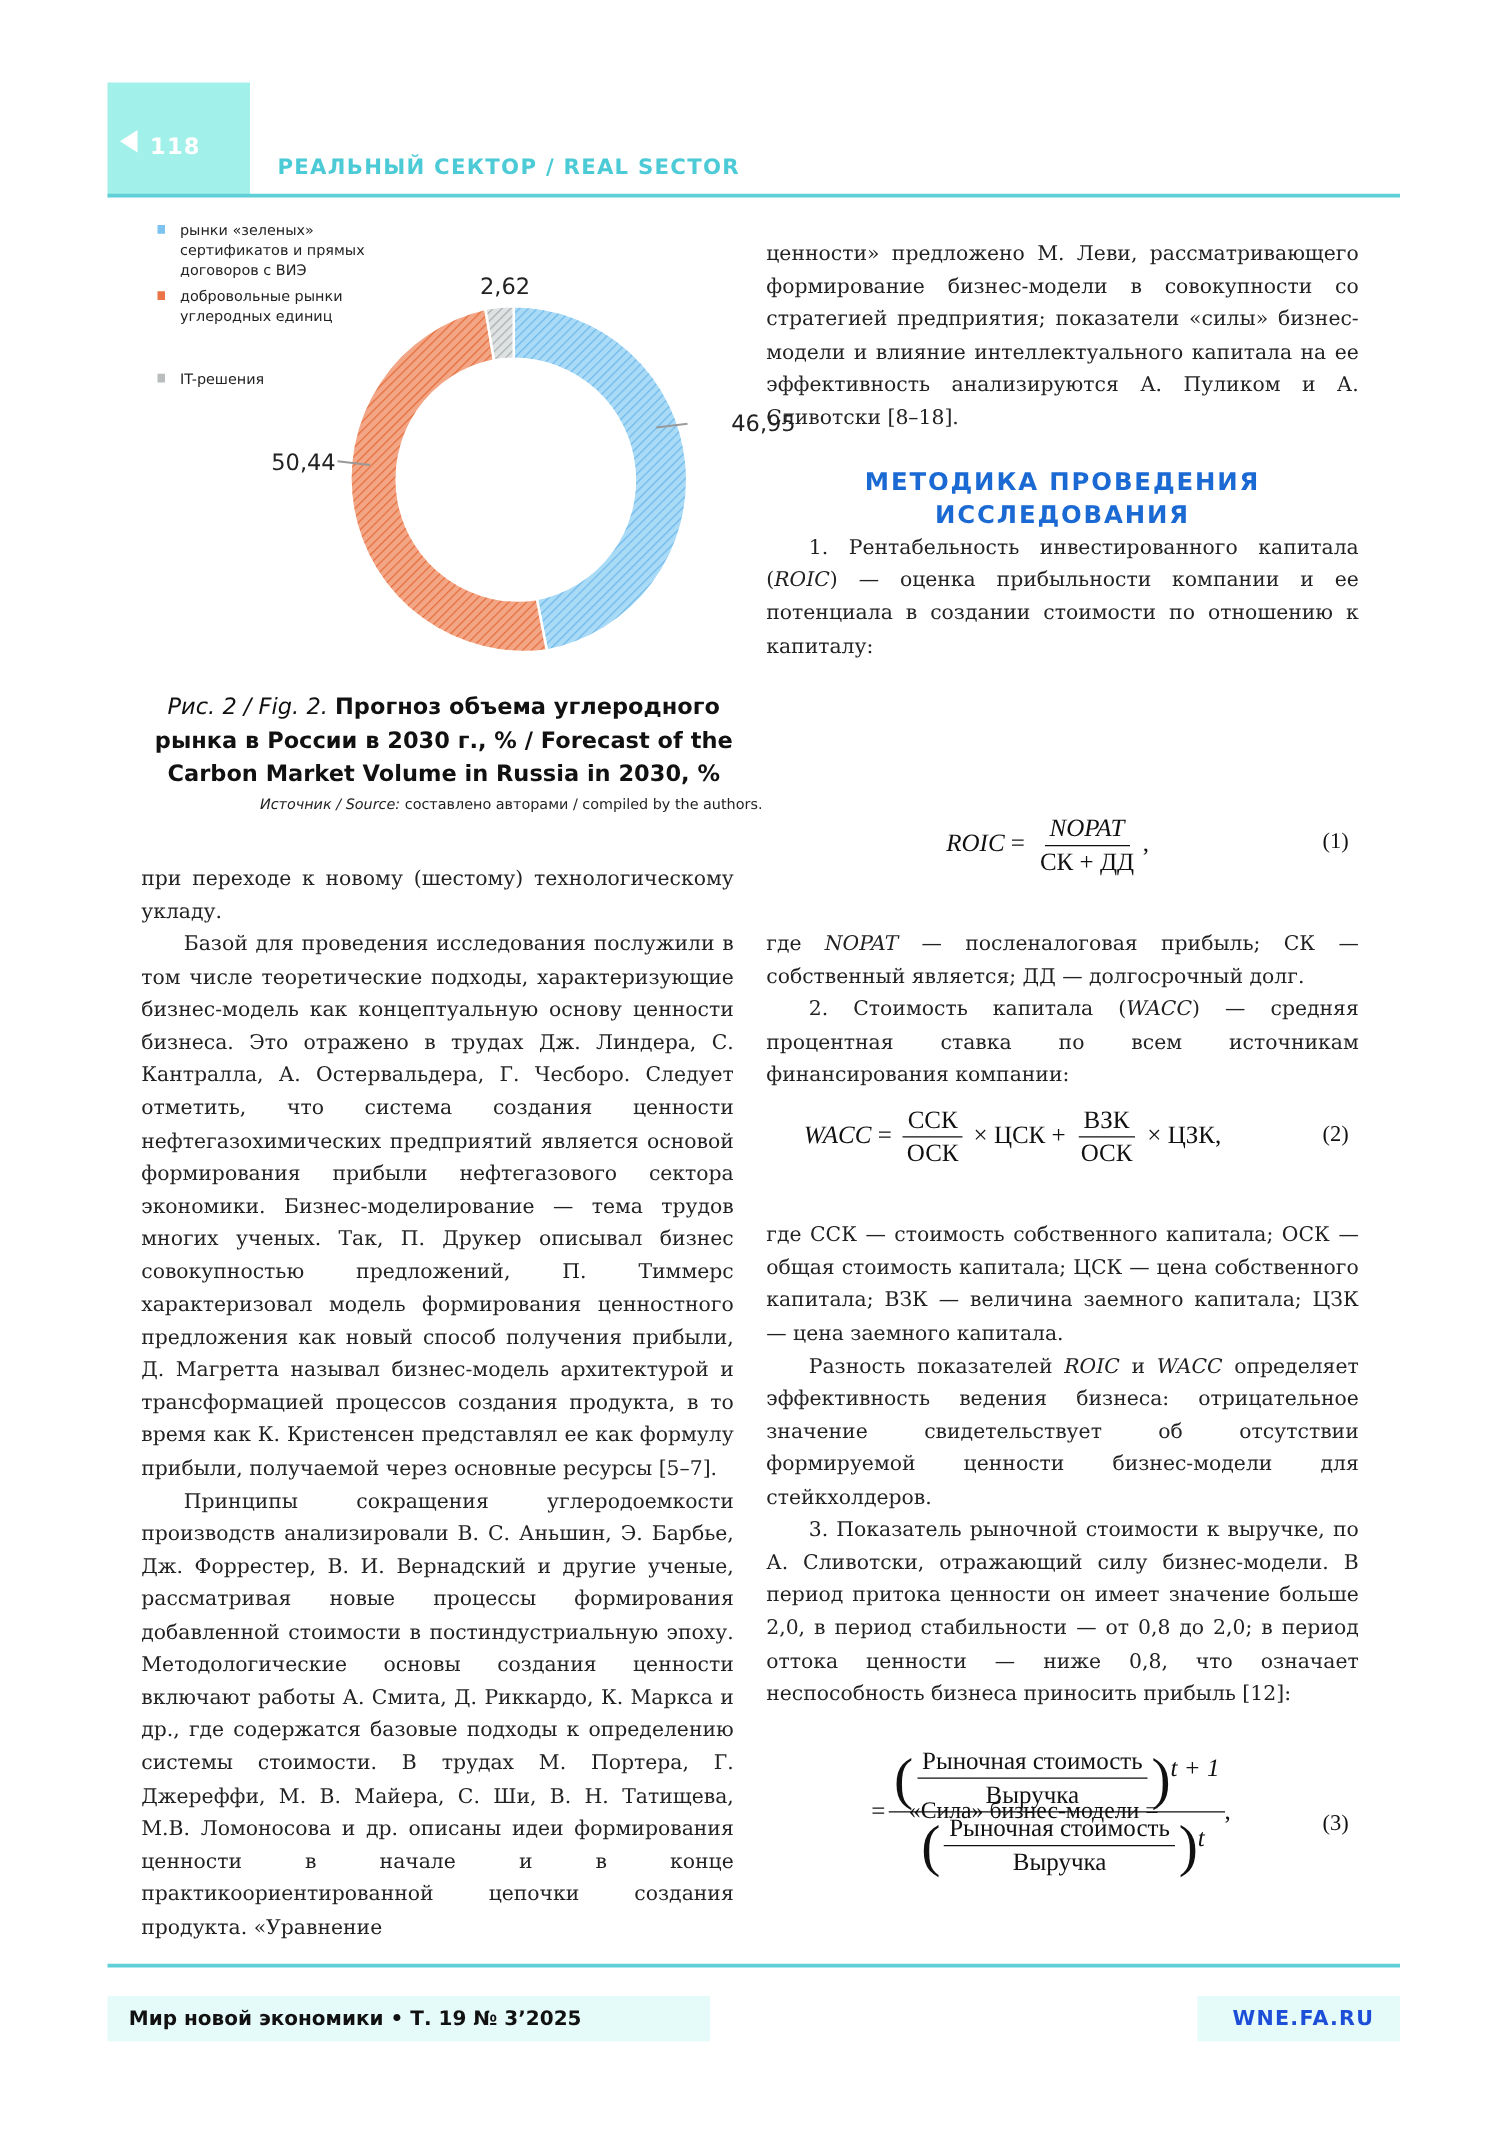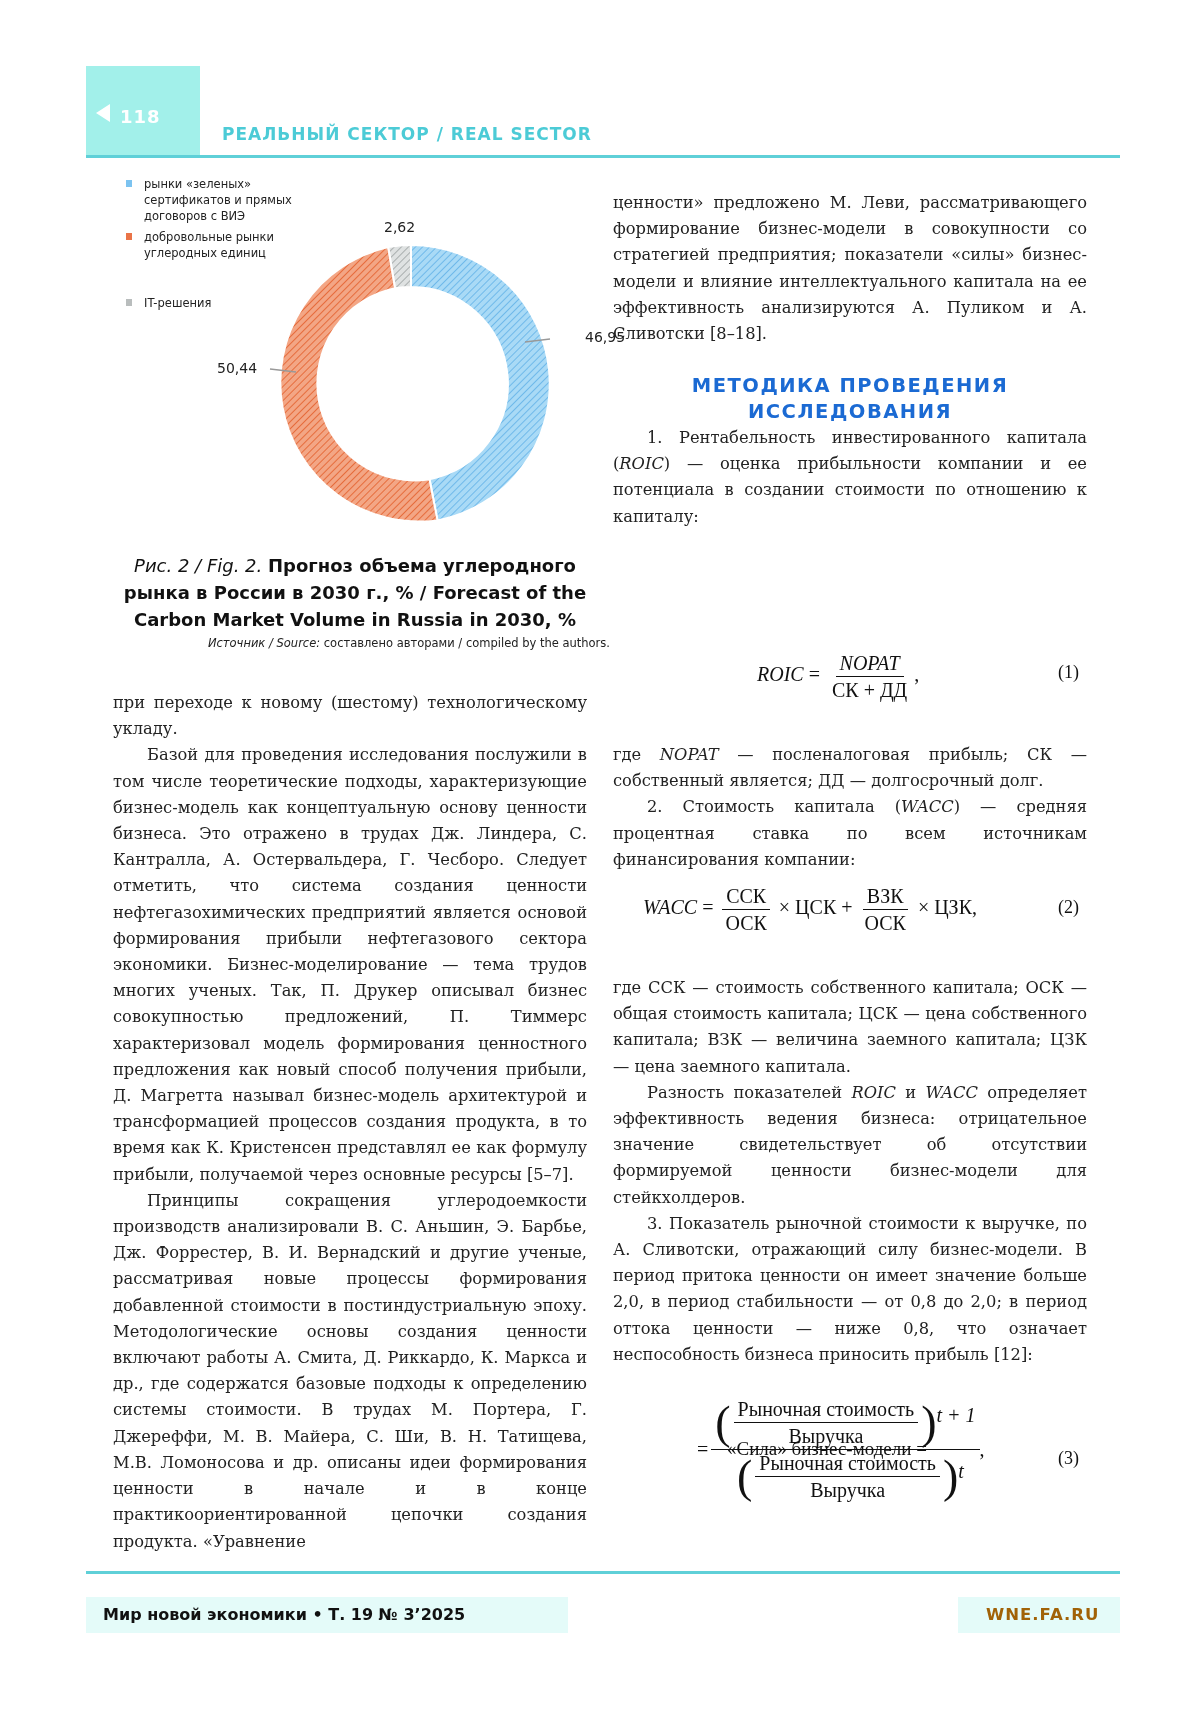--- a/index.html
+++ b/index.html
@@ -9,21 +9,21 @@
   .hdr-box{left:86px;top:66px;width:114px;height:90px;background:#a2f0ea;}
   .hdr-num{left:96px;top:104px;font-family:"DejaVu Sans",sans-serif;font-weight:bold;font-size:18px;color:#ffffff;letter-spacing:1px;}
   .hdr-arrow{display:inline-block;width:0;height:0;border-top:9px solid transparent;border-bottom:9px solid transparent;border-right:14px solid #fff;margin-right:10px;vertical-align:1px;}
   .hdr-section{left:222px;top:124px;font-family:"DejaVu Sans",sans-serif;font-weight:bold;font-size:17px;color:#4ccbd6;letter-spacing:1px;}
   .hdr-rule{left:86px;top:155px;width:1034px;height:3px;background:#5fd0d8;}
   
   .legend{left:128px;top:176px;width:200px;font-family:"DejaVu Sans",sans-serif;font-size:11.5px;line-height:16px;color:#222;}
   .legend-item{position:absolute;left:0;}
   .legend-swatch{position:absolute;left:-2px;top:4px;width:6px;height:7px;}
   .legend-text{display:block;padding-left:16px;}
-  .data-label{font-family:"DejaVu Sans",sans-serif;font-size:14px;color:#222;}
+  .data-label{font-family:"DejaVu Sans",sans-serif;font-size:18px;color:#222;}
   
   .caption{left:110px;top:552px;width:490px;text-align:center;font-family:"DejaVu Sans",sans-serif;font-size:18px;line-height:27px;color:#111;}
   .caption i{font-weight:normal;}
   .caption b{font-weight:bold;}
   .source{left:110px;top:636px;width:500px;text-align:right;font-family:"DejaVu Sans",sans-serif;font-size:11.5px;color:#222;}
   
   .col{font-family:"DejaVu Serif",serif;font-size:16.3px;line-height:26.2px;color:#222;text-align:justify;}
   .col p{margin:0;}
   .indent{text-indent:34px;}
   .left-col{left:113px;top:690px;width:474px;}
@@ -37,21 +37,21 @@
   .frac{display:inline-flex;flex-direction:column;align-items:center;vertical-align:middle;margin:0 3px;}
   .frac .num{padding:0 4px 2px;border-bottom:1.5px solid #111;line-height:22px;}
   .frac .den{padding:2px 4px 0;line-height:22px;}
   .eqno{font-family:"Liberation Serif",serif;font-size:18px;color:#111;}
   .paren{font-size:46px;line-height:46px;font-weight:100;vertical-align:middle;}
   
   .foot-rule{left:86px;top:1571px;width:1034px;height:3px;background:#5fd0d8;}
   .foot-left{left:86px;top:1597px;width:482px;height:36px;background:#e4fbf9;}
   .foot-left-text{left:103px;top:1605px;font-family:"DejaVu Sans",sans-serif;font-weight:bold;font-size:16px;color:#111;}
   .foot-right{left:958px;top:1597px;width:162px;height:36px;background:#e4fbf9;}
-  .foot-right-text{left:986px;top:1605px;font-family:"DejaVu Sans",sans-serif;font-weight:bold;font-size:16.5px;color:#a16207;letter-spacing:1px;}
+  .foot-right-text{left:986px;top:1605px;font-family:"DejaVu Sans",sans-serif;font-weight:bold;font-size:16.5px;color:#1d4ed8;letter-spacing:1px;}
 </style>
 </head>
 <body>
 
 <div class="abs hdr-box"></div>
 <div class="abs hdr-num"><span class="hdr-arrow"></span><span>118</span></div>
 <div class="abs hdr-section">РЕАЛЬНЫЙ СЕКТОР / REAL SECTOR</div>
 <div class="abs hdr-rule"></div>
 
 <div class="abs legend">

